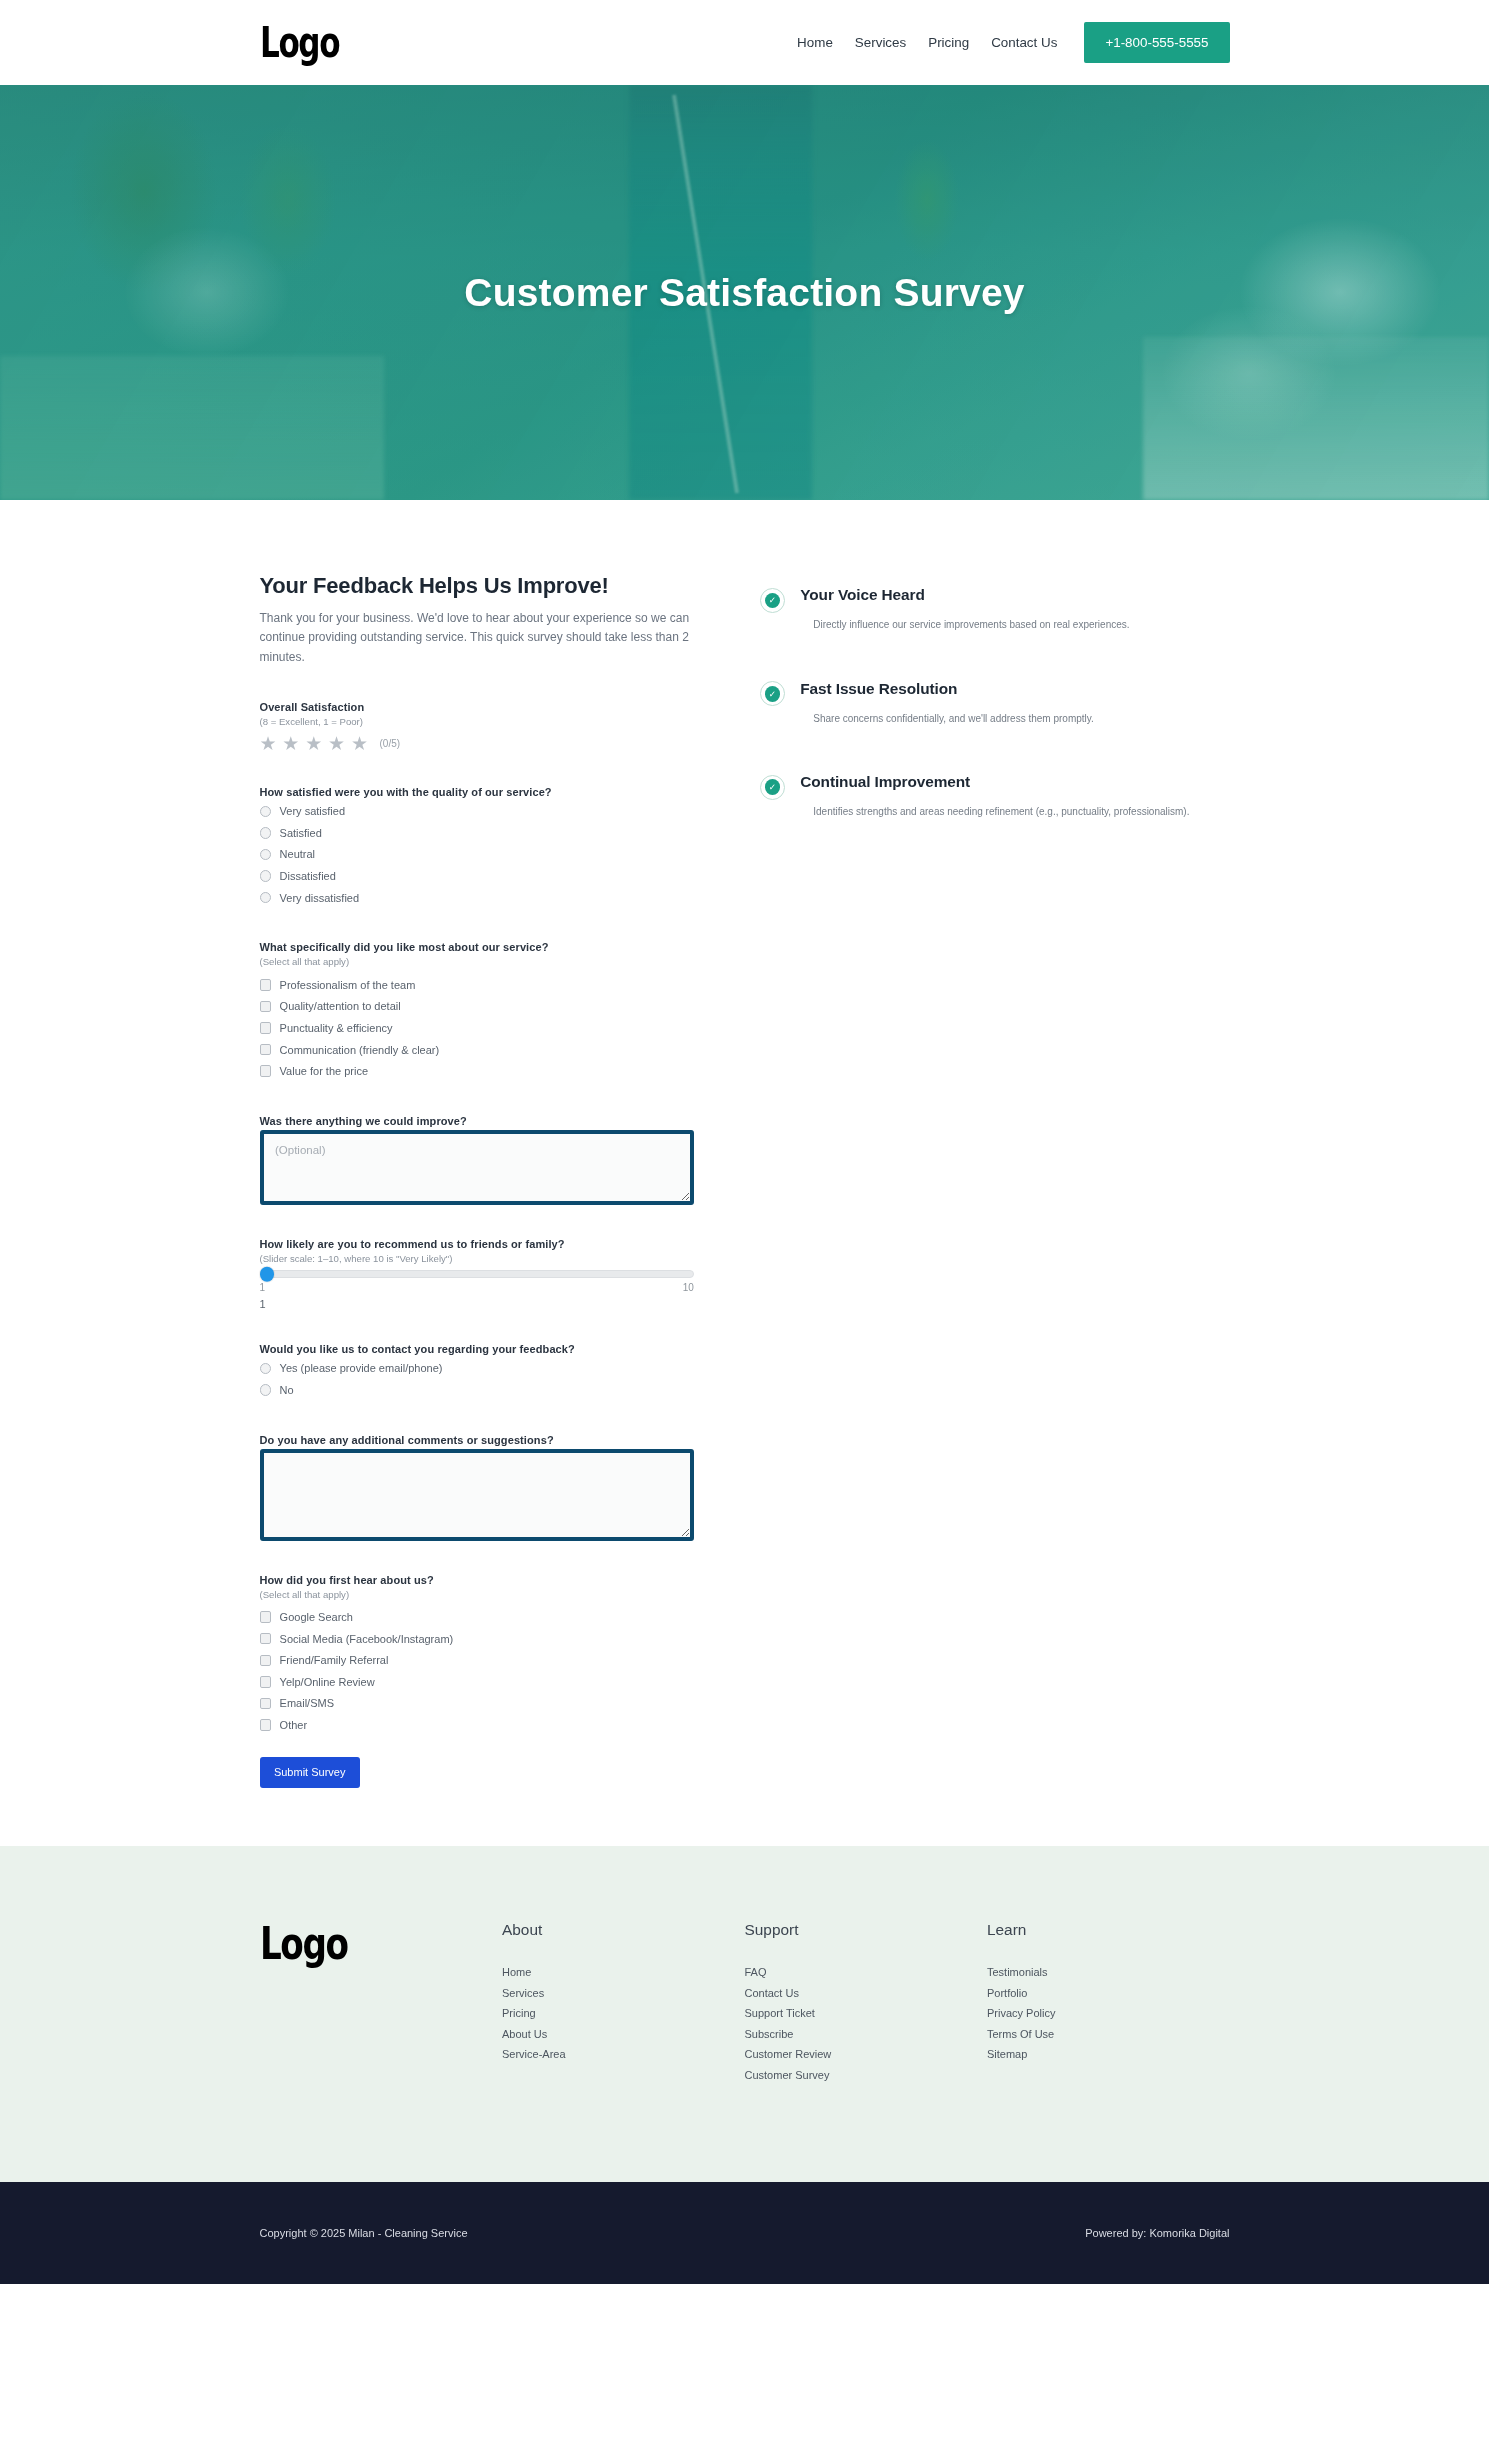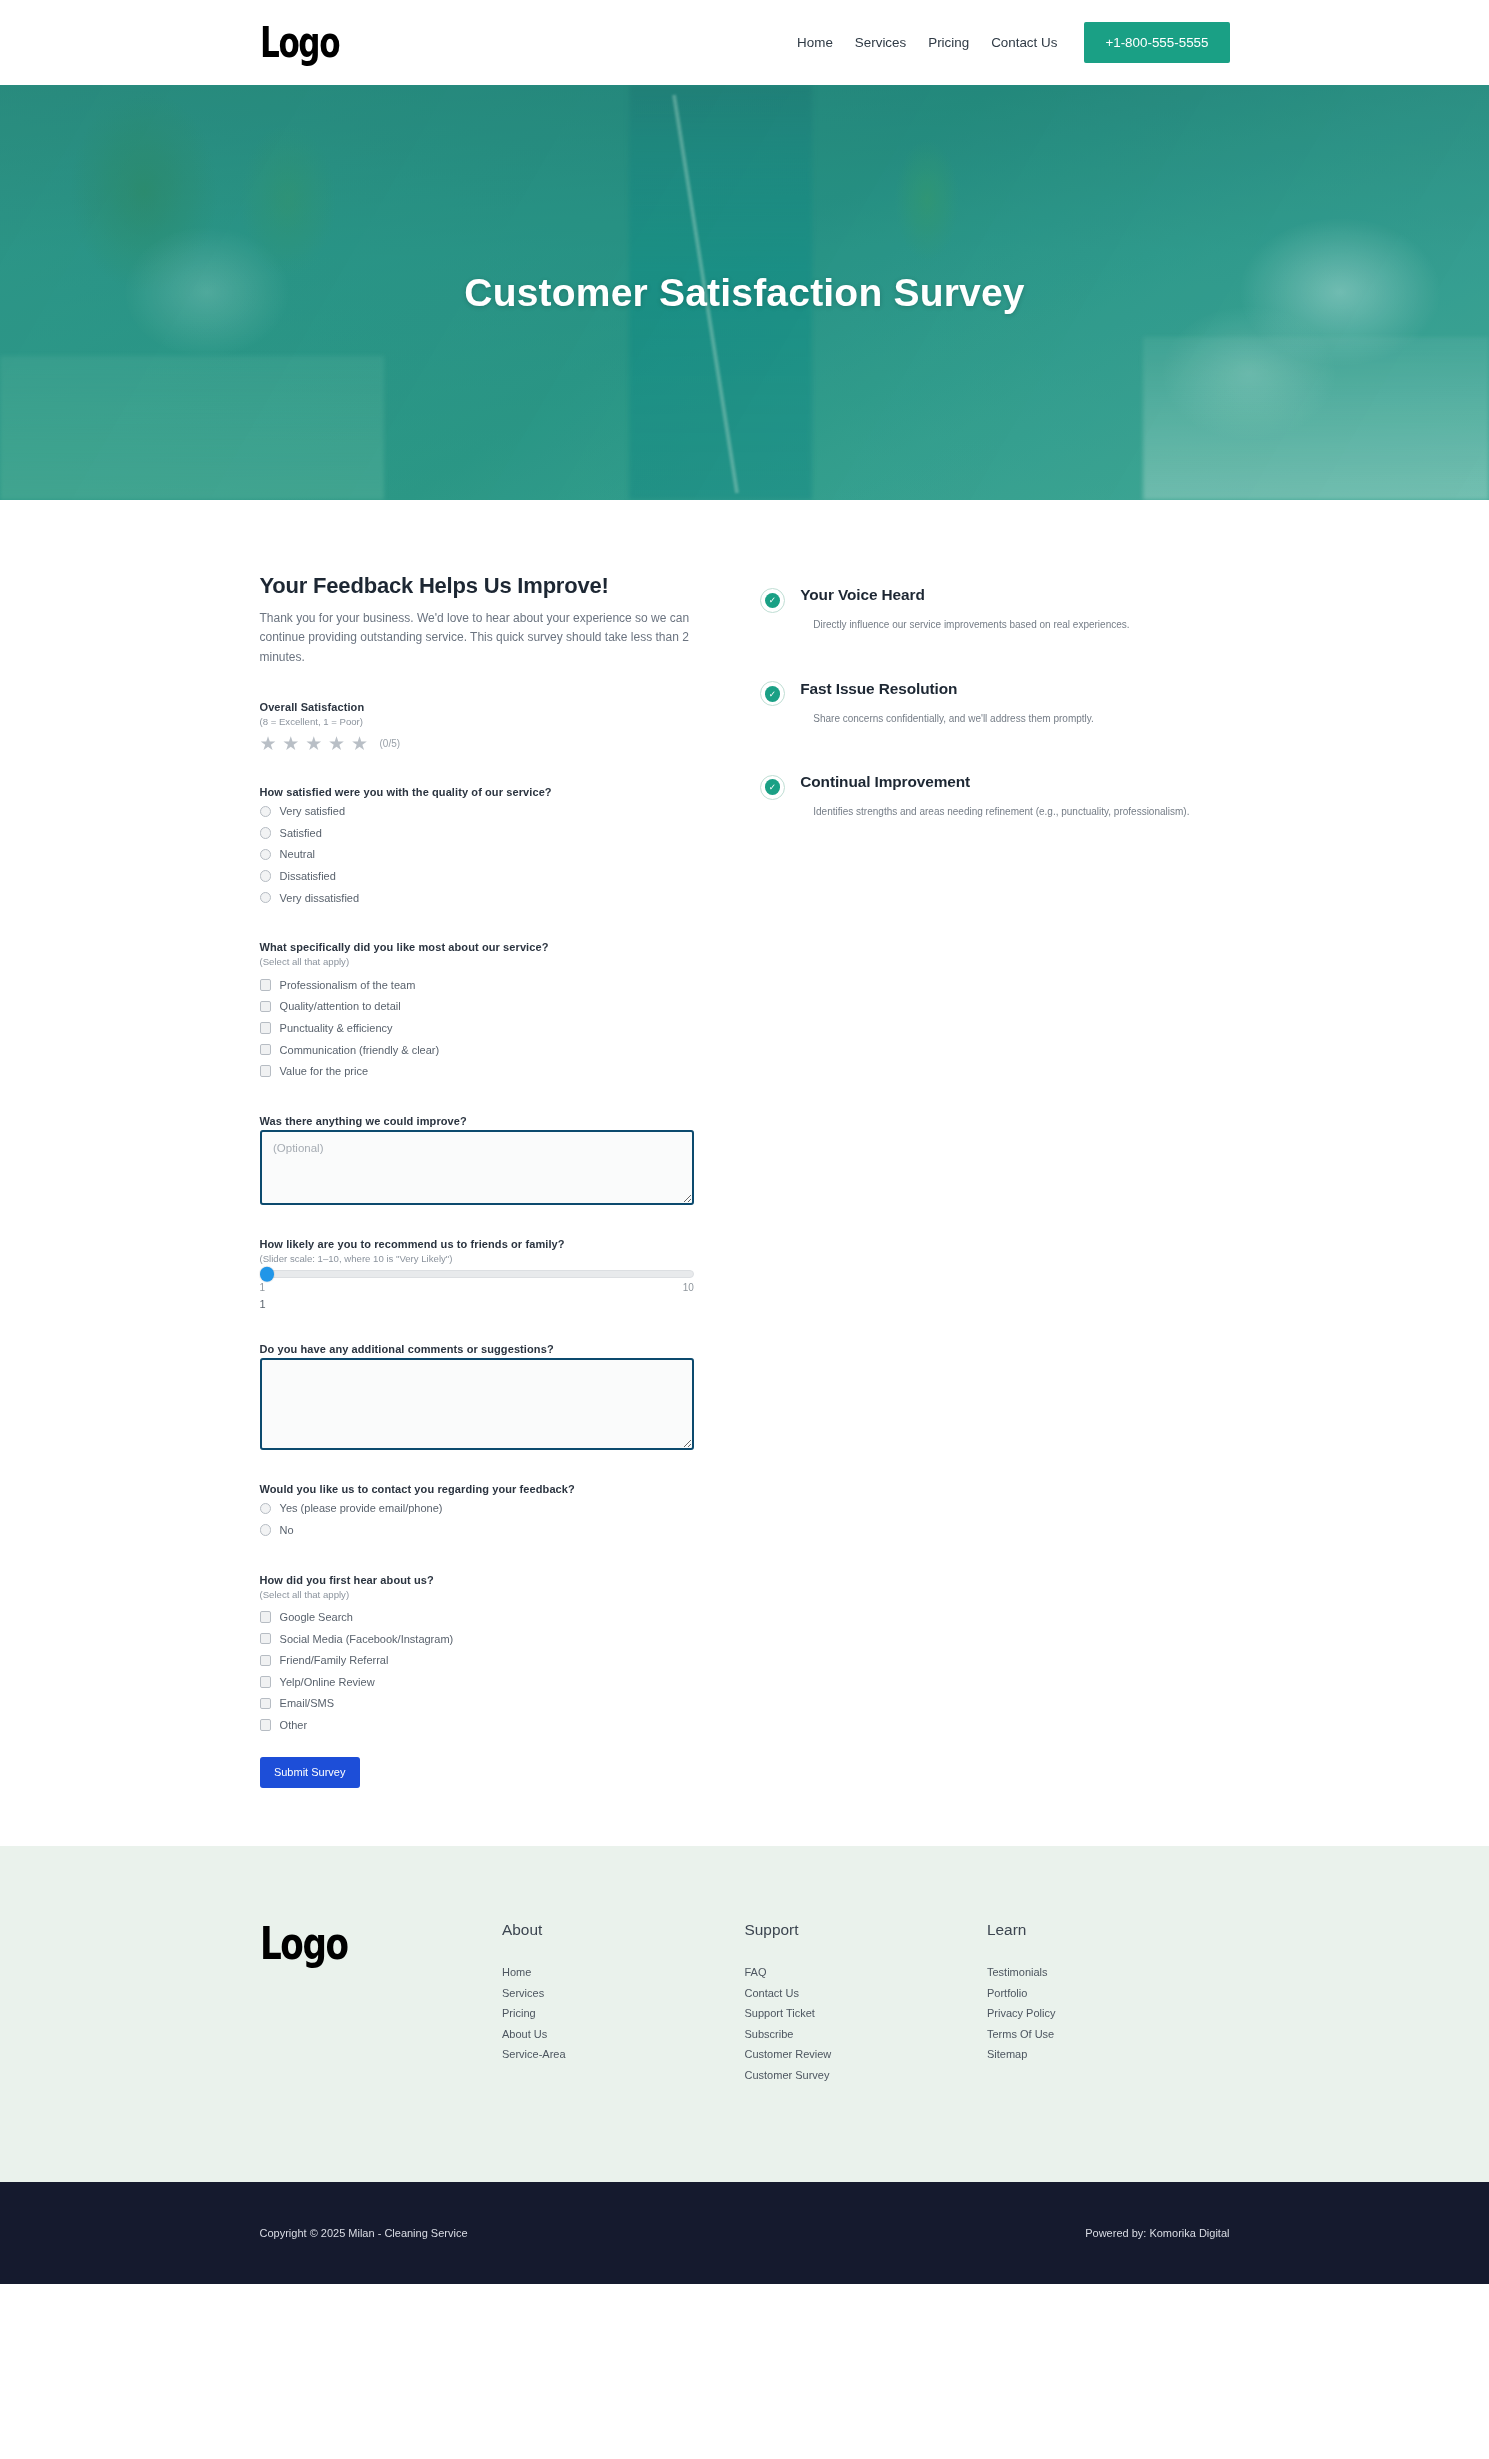--- a/index.html
+++ b/index.html
@@ -228,21 +228,21 @@
     flex: none;
     cursor: pointer;
   }
   .opt-text {
     font-size: 11px;
     color: #59626d;
   }
 
   .ta {
     width: 100%;
-    border: 2px solid #0c4a6e;
+    border: 4px solid #0c4a6e;
     background: #fafbfb;
     border-radius: 2.9px;
     font-family: "Liberation Sans", sans-serif;
     font-size: 11.5px;
     color: #6a727c;
     padding: 10.6px 11.5px;
     resize: vertical;
     display: block;
   }
   .ta::placeholder { color: #a6acb3; }
@@ -504,35 +504,35 @@
         <div class="slider-ends">
           <span>1</span>
           <span>10</span>
         </div>
         <div class="slider-value">1</div>
       </div>
     </div>
 
     
     <div class="field-block">
+      <div class="q-label">Would you like us to contact you regarding your feedback?</div>
+      <div class="opt-row">
+        <span class="radio-dot"></span>
+        <span class="opt-text">Yes (please provide email/phone)</span>
+      </div>
+      <div class="opt-row">
+        <span class="radio-dot"></span>
+        <span class="opt-text">No</span>
+      </div>
+    </div>
+
+    
+    <div class="field-block">
       <div class="q-label">Do you have any additional comments or suggestions?</div>
       <textarea class="ta ta-2" placeholder="" style=""></textarea>
-    </div>
-
-    
-    <div class="field-block">
-      <div class="q-label">Would you like us to contact you regarding your feedback?</div>
-      <div class="opt-row">
-        <span class="radio-dot"></span>
-        <span class="opt-text">Yes (please provide email/phone)</span>
-      </div>
-      <div class="opt-row">
-        <span class="radio-dot"></span>
-        <span class="opt-text">No</span>
-      </div>
     </div>
 
     
     <div class="field-block">
       <div class="q-label">How did you first hear about us?</div>
       <div class="q-hint">(Select all that apply)</div>
       <div class="opt-row">
         <span class="check-box"></span>
         <span class="opt-text">Google Search</span>
       </div>

